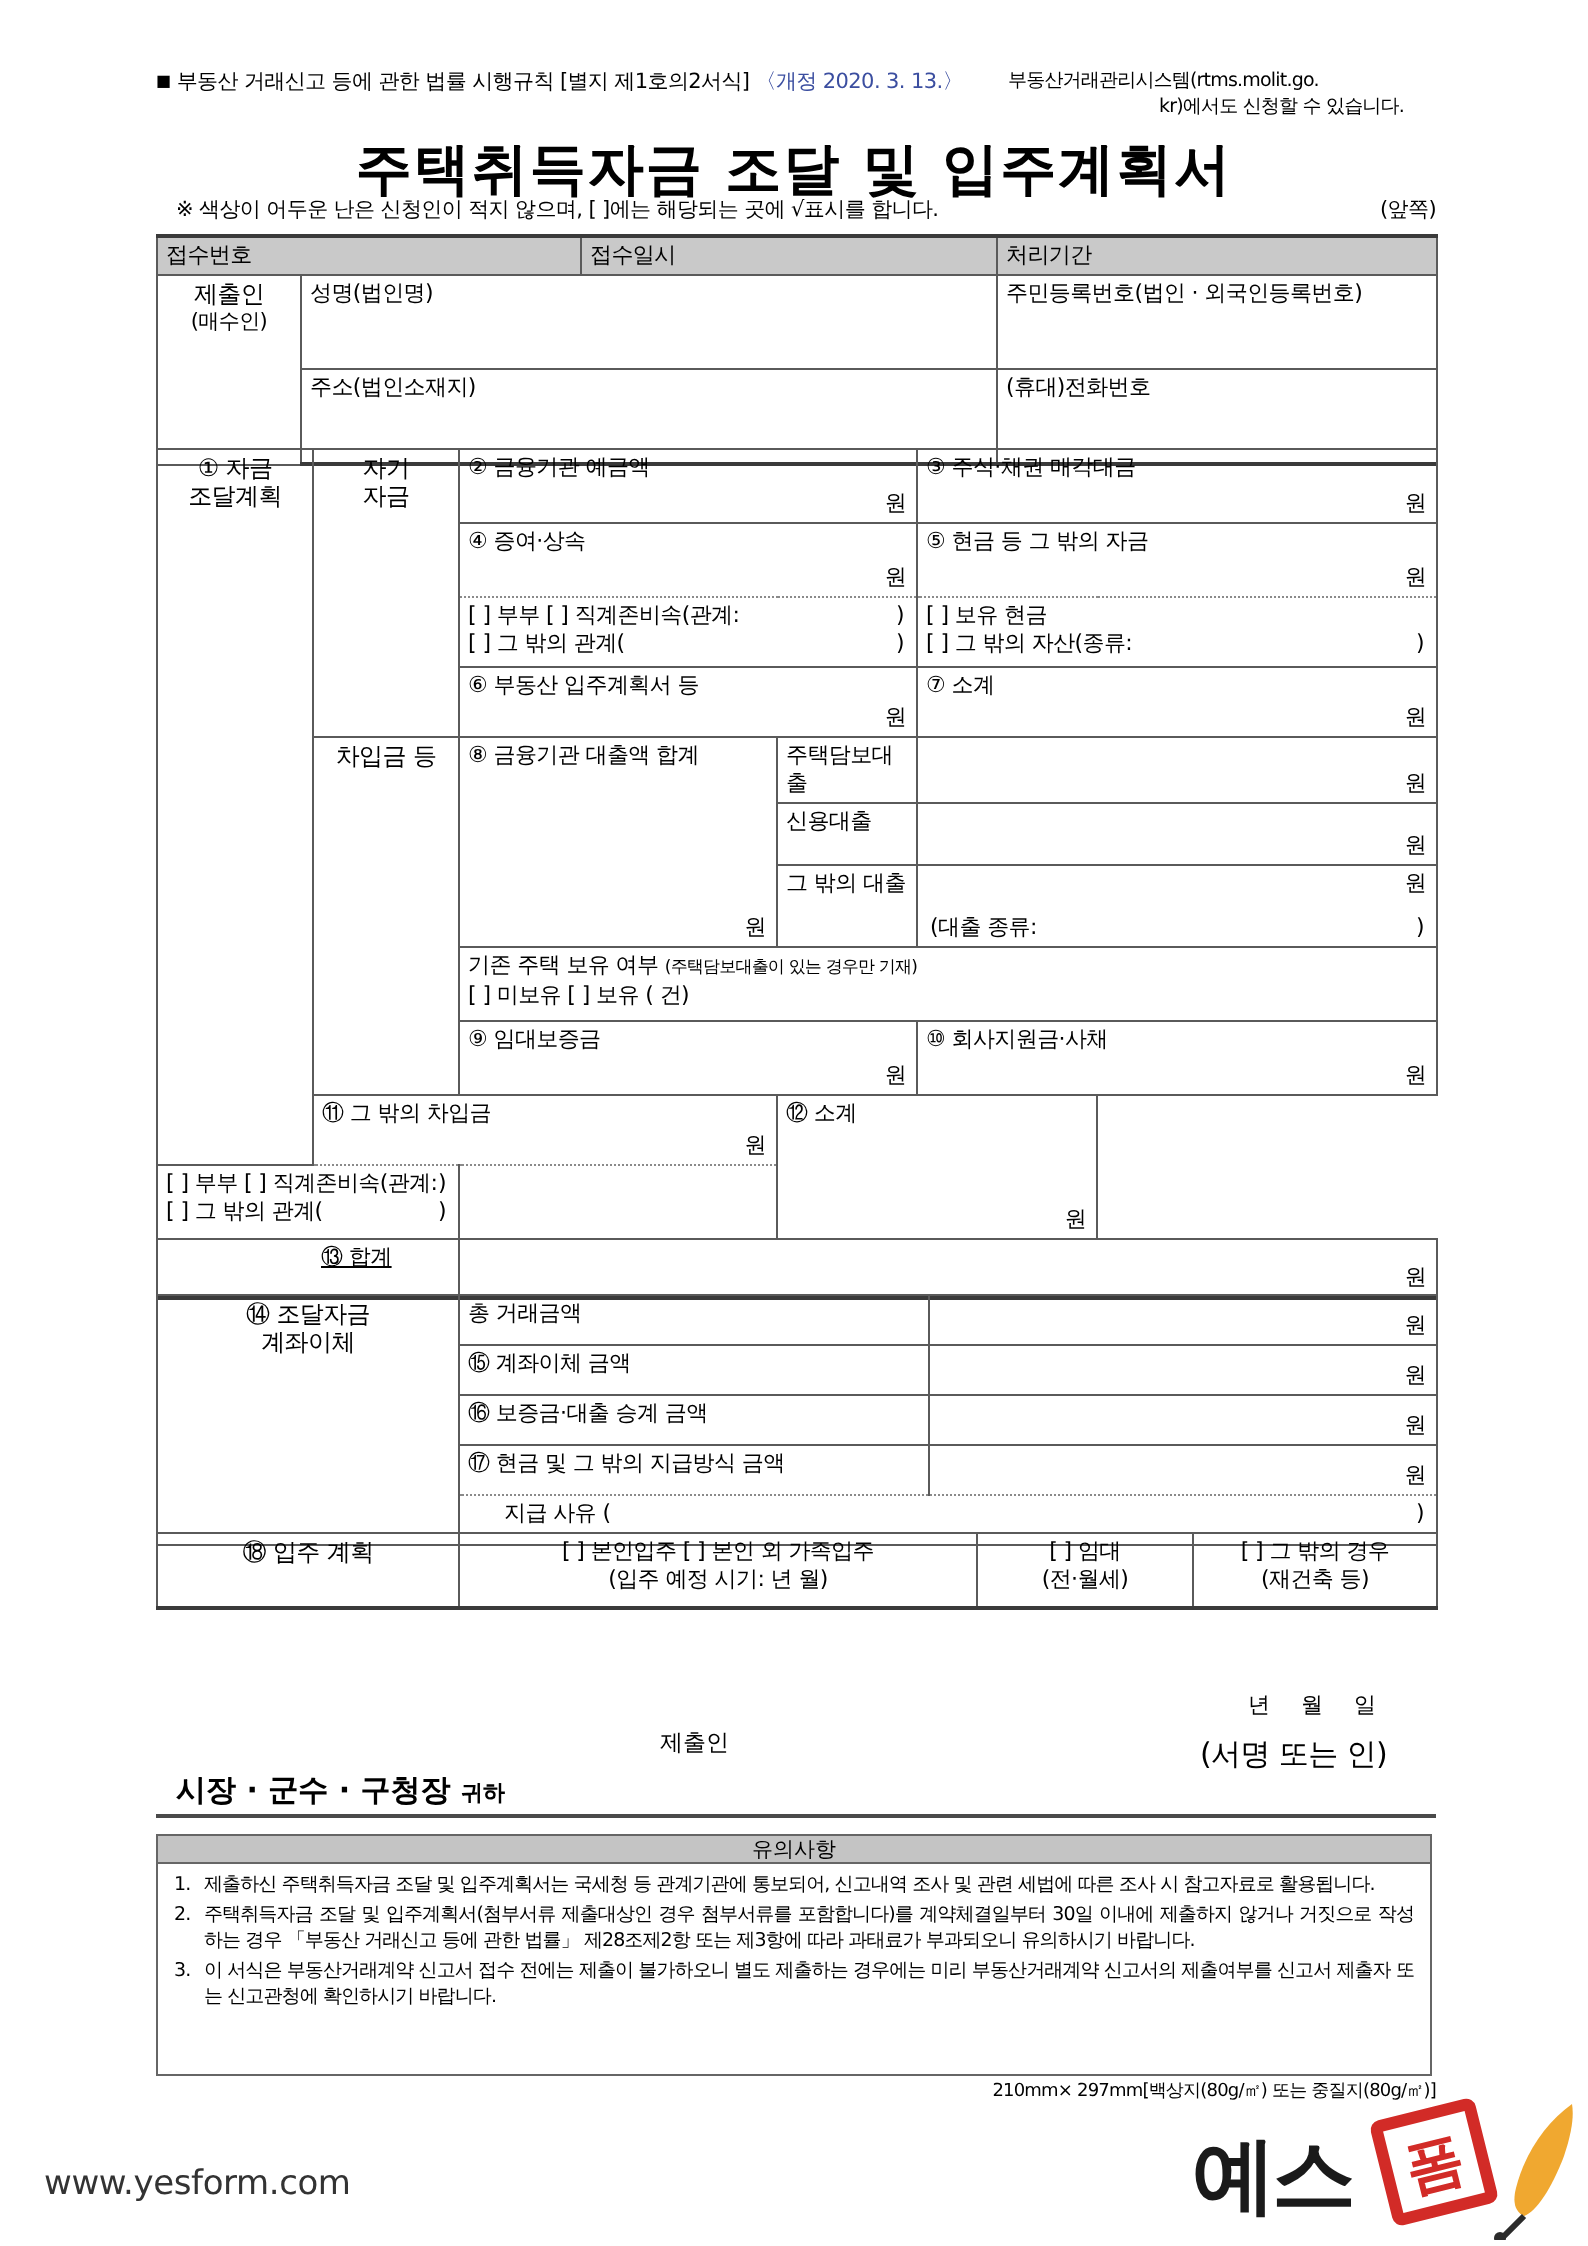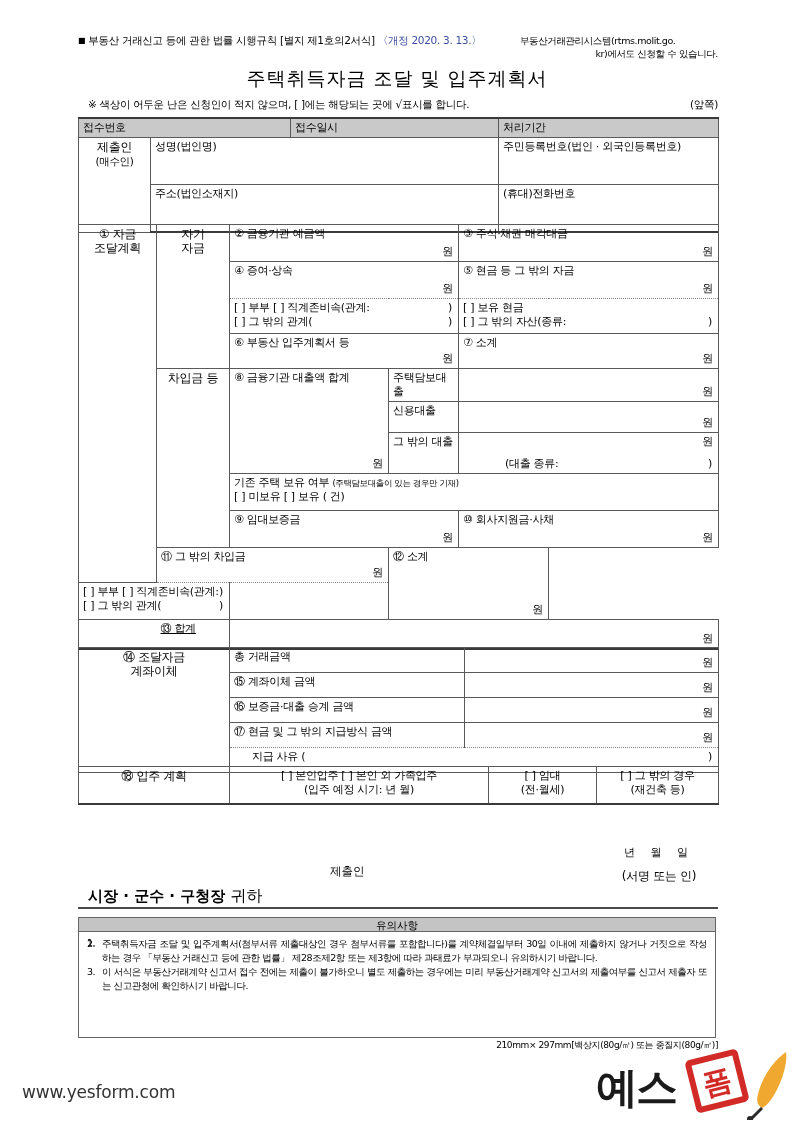--- a/index.html
+++ b/index.html
@@ -14,28 +14,28 @@
   .page{position:absolute;left:0;top:0;width:762px;height:1123px;}
 
   
   .hdr-line{
     position:absolute;left:78px;top:34px;width:640px;
     font-size:10.5px;line-height:13px;letter-spacing:-0.3px;
   }
   .hdr-line .sq{font-size:8px;vertical-align:1px;}
   .hdr-rev{color:#3b4ea0;}
   .hdr-right{
-    position:absolute;left:520px;top:34px;width:198px;
+    position:absolute;left:504px;top:34px;width:198px;
     font-size:9.5px;line-height:13px;letter-spacing:-0.4px;
   }
   .hdr-right .l2{display:block;text-align:right;}
 
   .title{
     position:absolute;left:0;top:66px;width:794px;
-    text-align:center;font-size:19px;font-weight:normal;letter-spacing:1px;
+    text-align:center;font-size:28px;font-weight:bold;letter-spacing:1px;
   }
   .subnote{
     position:absolute;left:88px;top:98px;width:630px;
     font-size:10.5px;letter-spacing:-0.3px;
   }
   .subnote .pg{position:absolute;right:0;top:0;}
 
   
   .tbl{position:absolute;border-collapse:collapse;table-layout:fixed;}
   .tbl td{
@@ -67,27 +67,27 @@
   }
   .ymd{
     position:absolute;left:600px;top:845px;width:118px;
     font-size:11px;letter-spacing:6px;text-align:center;
   }
   .submitter{
     position:absolute;left:330px;top:864px;font-size:11.5px;
   }
   .signline{
     position:absolute;left:600px;top:868px;width:118px;
-    font-size:12px;text-align:center;letter-spacing:-0.3px;
+    font-size:15px;letter-spacing:-0.3px;
   }
   .mayor{
     position:absolute;left:88px;top:886px;
     font-size:15px;font-weight:bold;letter-spacing:0px;
   }
-  .mayor .gwiha{font-size:16px;font-weight:normal;}
+  .mayor .gwiha{font-size:11px;font-weight:bold;}
   .rule{
     position:absolute;left:78px;width:640px;background:#4a4a4a;
   }
 
   
   .notice-hd{
     position:absolute;left:78px;top:917px;width:638px;height:15px;
     background:#c4c4c4;border:1px solid #666;
     font-size:10.5px;text-align:center;line-height:15px;
     box-sizing:border-box;
@@ -265,21 +265,21 @@
     <tr>
       <td class="vmid" style="height:26px">신용대출</td>
       <td colspan="2">
         <span class="won">원</span>
       </td>
     </tr>
     <tr>
       <td class="vmid" style="height:36px">그 밖의 대출</td>
       <td colspan="2">
         <span class="wontop">원</span>
-        <div style="position:absolute;left:6px;bottom:2px;margin-left:40px;">(대출 종류:</div>
+        <div style="position:absolute;left:6px;bottom:2px;">(대출 종류:</div>
         <span style="position:absolute;right:6px;bottom:2px;">)</span>
       </td>
     </tr>
 
     <tr>
       <td colspan="4" style="height:32px">
         <div>
           <span>기존 주택 보유 여부</span>
           <span class="small">(주택담보대출이 있는 경우만 기재)</span>
         </div>
@@ -408,20 +408,21 @@
   <div class="mayor">
     <span>시장 · 군수 · 구청장</span>
     <span class="gwiha">귀하</span>
   </div>
   <div class="rule" style="top:907px;height:2px;"></div>
 
   <div class="notice-hd">유의사항</div>
   <div class="notice-body">
     <div class="nt">
       <span class="num">1.</span>
+      <span>제출하신 주택취득자금 조달 및 입주계획서는 국세청 등 관계기관에 통보되어, 신고내역 조사 및 관련 세법에 따른 조사 시 참고자료로 활용됩니다.</span>
     </div>
     <div class="nt">
       <span class="num">2.</span>
       <span>주택취득자금 조달 및 입주계획서(첨부서류 제출대상인 경우 첨부서류를 포함합니다)를 계약체결일부터 30일 이내에 제출하지 않거나 거짓으로 작성하는 경우 「부동산 거래신고 등에 관한 법률」 제28조제2항 또는 제3항에 따라 과태료가 부과되오니 유의하시기 바랍니다.</span>
     </div>
     <div class="nt">
       <span class="num">3.</span>
       <span>이 서식은 부동산거래계약 신고서 접수 전에는 제출이 불가하오니 별도 제출하는 경우에는 미리 부동산거래계약 신고서의 제출여부를 신고서 제출자 또는 신고관청에 확인하시기 바랍니다.</span>
     </div>
   </div>

